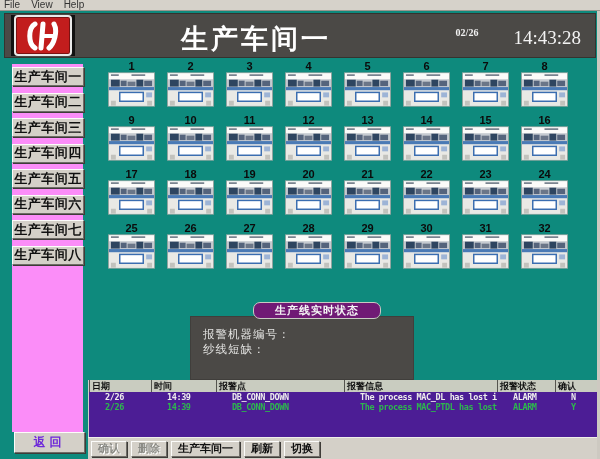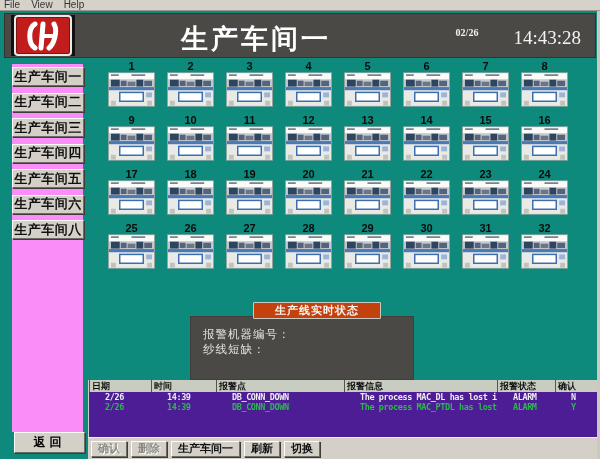--- a/index.html
+++ b/index.html
@@ -57,34 +57,34 @@
     background:#d4d0c8;
     border-top:1px solid #fcfcfa;border-left:1px solid #fcfcfa;
     border-right:1px solid #6e6c66;border-bottom:1px solid #6e6c66;
     box-shadow:1px 1px 0 #3e3c38;
     color:#101010;cursor:default;box-sizing:border-box;
     display:flex;align-items:center;justify-content:center;
   }
   .side-btn{height:19px;font-size:13px;font-weight:600;letter-spacing:0.5px;white-space:nowrap;}
   .back-btn{
     position:absolute;left:14px;top:432px;width:71px;height:21px;
-    font-size:12px;font-weight:600;letter-spacing:4px;color:#000000;font-family:Liberation Serif, serif;
+    font-size:12px;font-weight:600;letter-spacing:4px;color:#6d28d9;font-family:Liberation Serif, serif;
   }
   
   .grid{
     position:absolute;left:108px;top:61px;width:460px;
     display:grid;grid-template-columns:repeat(8,47px);column-gap:12px;row-gap:8px;
   }
   .mcell{width:47px;height:46px;display:flex;flex-direction:column;align-items:center;}
   .mnum{font-size:11px;font-weight:bold;color:#0b0b0b;line-height:11px;height:11px;}
   .micon{width:47px;height:35px;display:block;}
   
   .status-label{
     position:absolute;left:253px;top:302px;width:126px;height:15px;z-index:2;
-    background:#c2410c;border:1px solid #c9c9c4;border-radius:1px;
+    background:#701a75;border:1px solid #c9c9c4;border-radius:7px;
     display:flex;align-items:center;justify-content:center;
     font-size:11px;font-weight:bold;color:#f4f4f4;letter-spacing:1px;white-space:nowrap;
   }
   .status-panel{
     position:absolute;left:190px;top:316px;width:224px;height:64px;
     background:#4b4946;border:1px solid #403e3b;box-sizing:border-box;
     padding:10px 0 0 12px;
   }
   .status-line{font-size:11.5px;color:#e4e4e2;line-height:15px;letter-spacing:1px;}
   
@@ -151,20 +151,21 @@
     <div class="btn3d side-btn">生产车间二</div>
 
     <div class="btn3d side-btn">生产车间三</div>
 
     <div class="btn3d side-btn">生产车间四</div>
 
     <div class="btn3d side-btn">生产车间五</div>
 
     <div class="btn3d side-btn">生产车间六</div>
 
+    <div class="btn3d side-btn">生产车间七</div>
 
     <div class="btn3d side-btn">生产车间八</div>
   </div>
 <div class="btn3d back-btn">返回</div>
 
 <div class="grid">
 
     <div class="mcell">
       <div class="mnum">1</div>
       <svg class="micon" viewBox="0 0 48 35">

